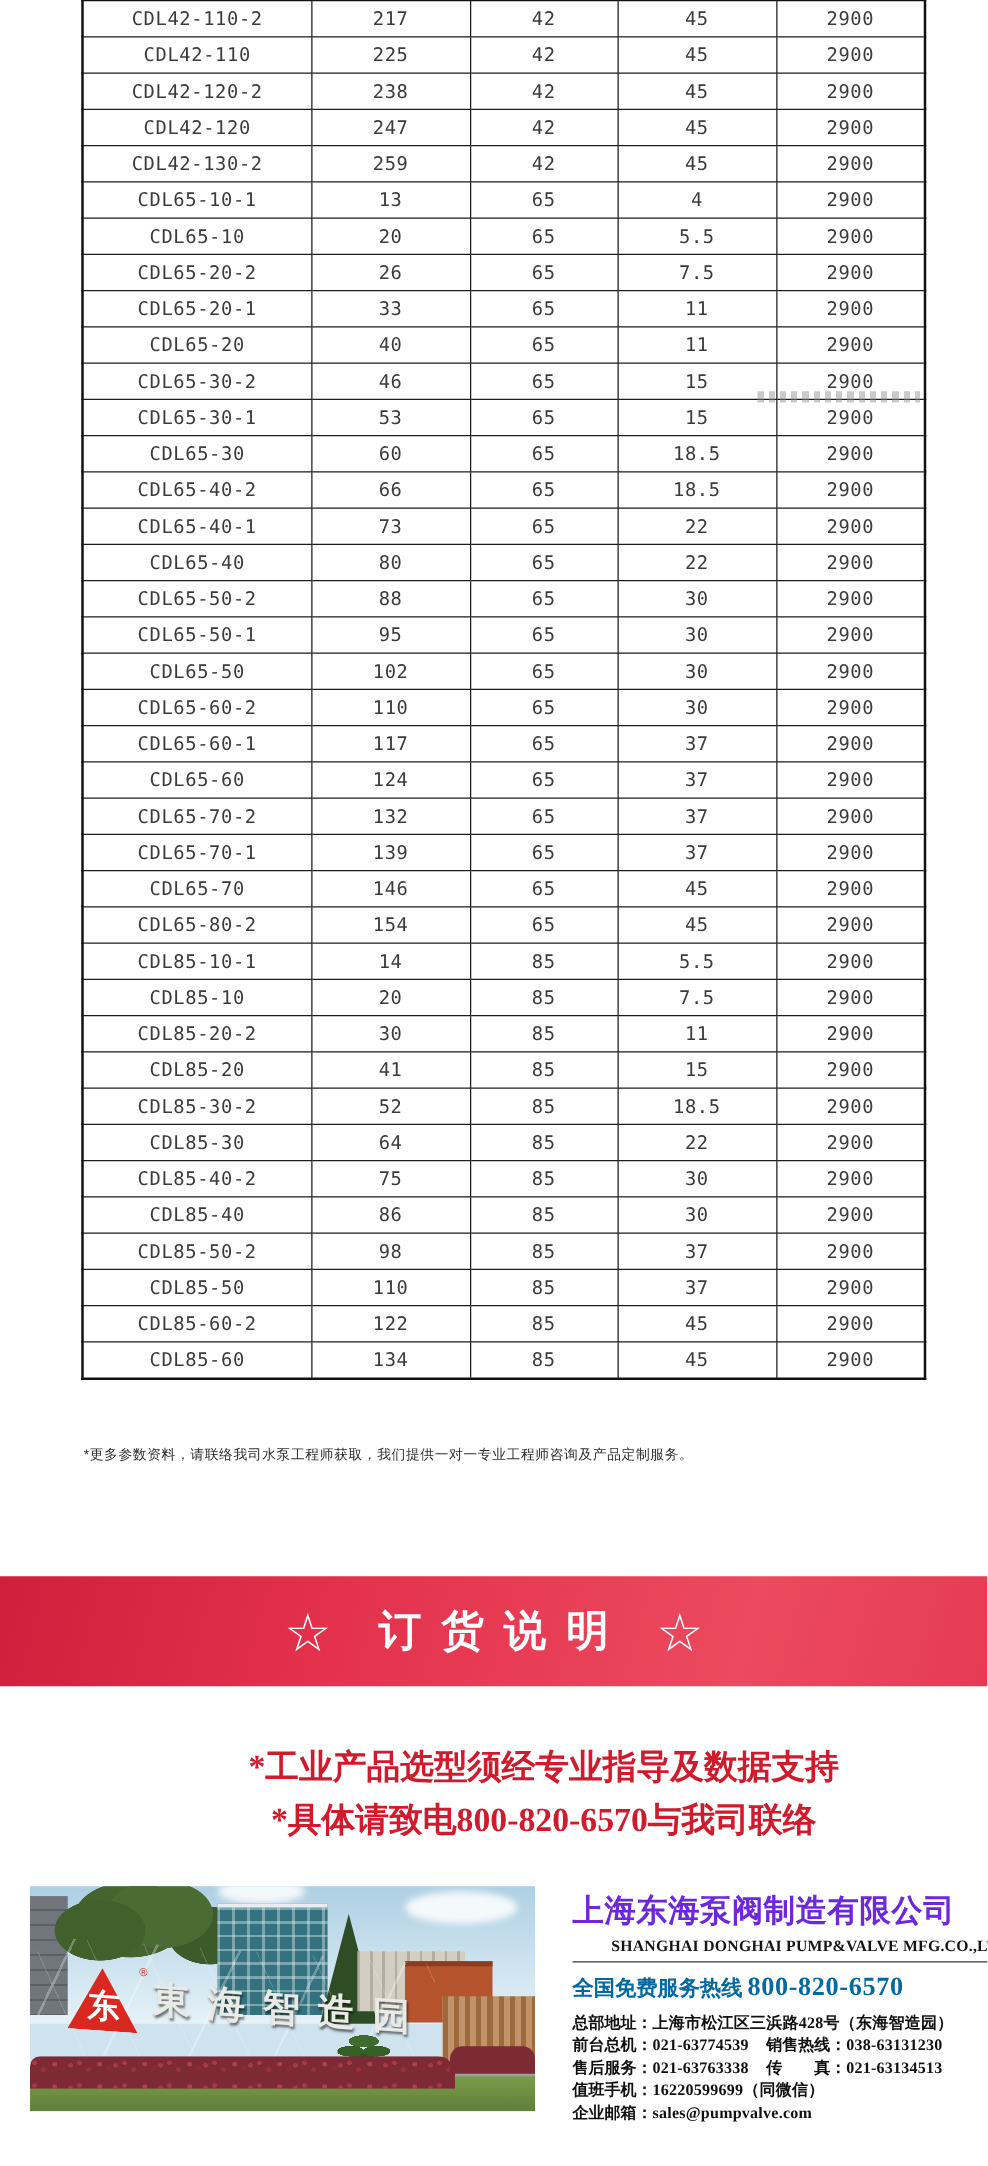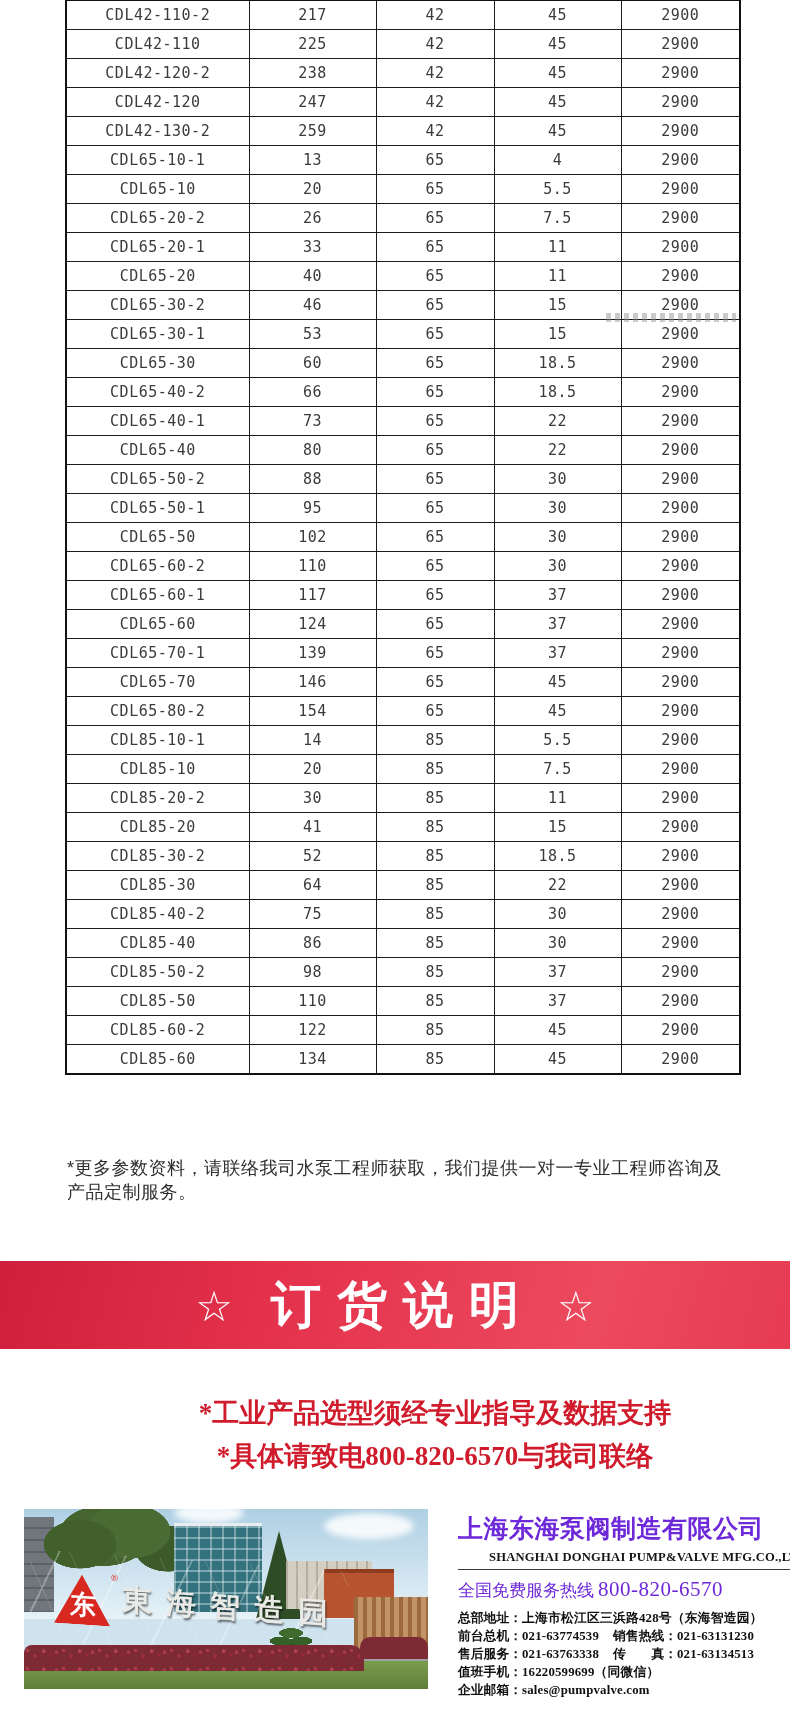--- a/index.html
+++ b/index.html
@@ -11,28 +11,28 @@
     font-family:"DejaVu Sans Mono","Liberation Mono",monospace;font-size:15px;color:#3b3b3b;}
   .spec-table td{border:1px solid #1c1c1c;height:28px;text-align:center;vertical-align:middle;padding:0;
     letter-spacing:0.5px;white-space:nowrap;overflow:hidden;}
   .spec-table{border:2px solid #111;}
   col.c0{width:183px;}col.c1{width:127px;}col.c2{width:118px;}col.c3{width:127px;}col.c4{width:119px;}
 
   .watermark{position:absolute;left:606px;top:313px;width:130px;height:9px;opacity:.45;
     background:repeating-linear-gradient(90deg,#8a8a8a 0 5px,transparent 5px 9px);}
 
   
-  .note{position:absolute;left:67px;top:1156px;width:660px;font-size:18px;color:#2e2e2e;letter-spacing:.5px;}
+  .note{position:absolute;left:67px;top:1156px;width:660px;font-size:11px;color:#2e2e2e;letter-spacing:.5px;}
 
   
   .banner{position:absolute;left:0;top:1261px;width:790px;height:88px;
     background:linear-gradient(105deg,#cf1f3c 0%,#e4324c 35%,#ec4a5e 75%,#e63b53 100%);
     display:flex;align-items:center;justify-content:center;gap:22px;color:#fff;}
   .banner .star{font-size:42px;line-height:1;font-weight:400;transform:translateY(2px);}
-  .banner .title{font-size:50px;font-weight:900;letter-spacing:16px;text-indent:16px;line-height:1;}
+  .banner .title{font-size:34px;font-weight:900;letter-spacing:16px;text-indent:16px;line-height:1;}
 
   
   .slogans{position:absolute;left:0;top:1392px;width:790px;text-align:center;
     font-family:"Liberation Serif",serif;font-weight:900;font-size:27px;line-height:43px;color:#cf1b2b;margin-left:40px;}
 
   
   .photo{position:absolute;left:24px;top:1509px;width:404px;height:180px;overflow:hidden;background:#cfe3ef;}
   .ph-sky{position:absolute;left:0;top:0;width:100%;height:110px;background:linear-gradient(#aecfe3,#e6f2f8);}
   .ph-cloud{position:absolute;background:rgba(255,255,255,.85);border-radius:50%;filter:blur(3px);}
   .ph-bldg-left{position:absolute;left:0;top:8px;width:30px;height:95px;background:#70767c;
@@ -79,21 +79,21 @@
   .ph-flowers2{position:absolute;left:336px;top:128px;width:68px;height:22px;border-radius:10px 10px 0 0;background:#7d2a35;}
   .ph-lawn{position:absolute;left:0;top:152px;width:404px;height:28px;
     background:linear-gradient(#7a9c4c,#5f7f3a);}
   .ph-road{position:absolute;left:268px;top:146px;width:136px;height:34px;background:#9aa0a4;
     clip-path:polygon(30% 0,100% 0,100% 100%,0 100%);}
 
   .cinfo{position:absolute;left:458px;top:1512px;width:332px;font-family:"Liberation Serif",serif;color:#101010;}
   .cname{font-family:"Liberation Sans",sans-serif;font-size:25px;font-weight:900;letter-spacing:.5px;color:#6d28d9;white-space:nowrap;}
   .cen{margin-top:5px;font-size:12.6px;font-weight:700;letter-spacing:.2px;white-space:nowrap;color:#151515;margin-left:31px;}
   .cdiv{margin-top:4px;height:1px;background:#3a3a3a;}
-  .hotline{margin-top:7px;font-weight:400;color:#6d28d9;white-space:nowrap;}
+  .hotline{margin-top:7px;font-weight:700;color:#0369a1;white-space:nowrap;}
   .hotline .hl-label{font-size:17px;}
   .hotline .hl-num{font-size:21px;letter-spacing:.5px;}
   .ilist{margin-top:7px;font-size:12.8px;line-height:18px;}
   .ilist .row{white-space:nowrap;}
   .ilist .lab{font-weight:900;}
   .ilist .val{font-weight:700;letter-spacing:.2px;}
   .ilist .gap{display:inline-block;width:14px;}
 </style>
 </head>
 <body>
@@ -252,20 +252,27 @@
         <tr>
           <td>CDL65-60-1</td>
           <td>117</td>
           <td>65</td>
           <td>37</td>
           <td>2900</td>
         </tr>
         <tr>
           <td>CDL65-60</td>
           <td>124</td>
+          <td>65</td>
+          <td>37</td>
+          <td>2900</td>
+        </tr>
+        <tr>
+          <td>CDL65-70-2</td>
+          <td>132</td>
           <td>65</td>
           <td>37</td>
           <td>2900</td>
         </tr>
         <tr>
           <td>CDL65-70-1</td>
           <td>139</td>
           <td>65</td>
           <td>37</td>
           <td>2900</td>
@@ -415,20 +422,20 @@
   <div class="cinfo">
     <div class="cname">上海东海泵阀制造有限公司</div>
     <div class="cen">SHANGHAI DONGHAI PUMP&amp;VALVE MFG.CO.,LTD.</div>
     <div class="cdiv"></div>
     <div class="hotline">
       <span class="hl-label">全国免费服务热线</span>
       <span class="hl-num">800-820-6570</span>
     </div>
     <div class="ilist">
         <div class="row"><span class="lab">总部地址：</span><span class="val">上海市松江区三浜路428号（东海智造园）</span></div>
-        <div class="row"><span class="lab">前台总机：</span><span class="val">021-63774539</span><span class="gap"></span><span class="lab">销售热线：</span><span class="val">021-63131230</span></div>
+        <div class="row"><span class="lab">前台总机：</span><span class="val">021-63774539</span><span class="gap"></span><span class="lab">销售热线：</span><span class="val">038-63131230</span></div>
         <div class="row"><span class="lab">售后服务：</span><span class="val">021-63763338</span><span class="gap"></span><span class="lab">传　　真：</span><span class="val">021-63134513</span></div>
         <div class="row"><span class="lab">值班手机：</span><span class="val">16220599699（同微信）</span></div>
         <div class="row"><span class="lab">企业邮箱：</span><span class="val">sales@pumpvalve.com</span></div>
       </div>
   </div>
 
 </div>
 
 </body></html>

